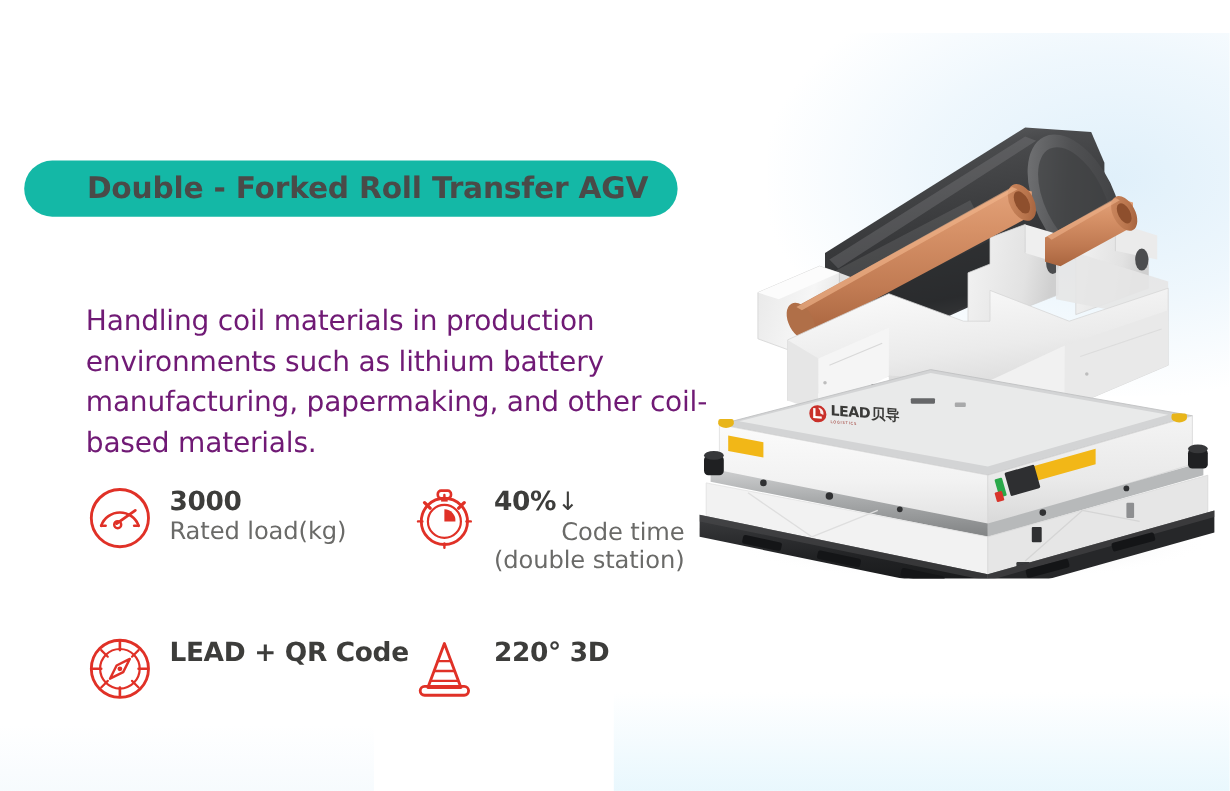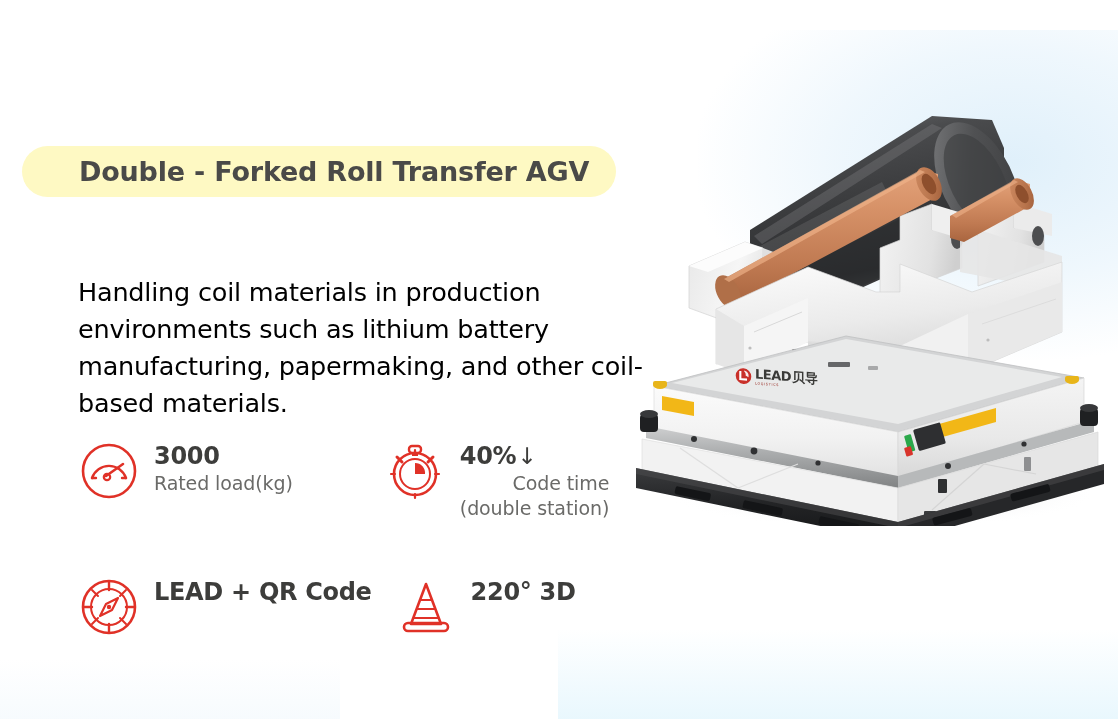--- a/index.html
+++ b/index.html
@@ -49,21 +49,21 @@
                 rgba(255,255,255,0) 100%);
     pointer-events: none;
   }
 
   
   .title-pill {
     position: absolute;
     left: 22px; top: 146px;
     width: 594px; height: 51px;
     border-radius: 26px;
-    background: #fef9c3;
+    background: #14b8a6;
     display: flex;
     align-items: center;
   }
   .title-pill .title-text {
     margin-left: 57px;
     font-family: "DejaVu Sans", sans-serif;
     font-weight: bold;
     font-size: 27px;
     letter-spacing: -0.2px;
     color: #4a4a48;
@@ -71,33 +71,32 @@
   }
 
   
   .description {
     position: absolute;
     left: 78px; top: 248px;
     width: 570px;
     font-family: "DejaVu Sans", sans-serif;
     font-size: 25.5px;
     line-height: 37px;
-    color: #000000;
+    color: #701a75;
     letter-spacing: -0.2px;
   }
 
   
   .features {
     position: absolute;
     left: 78px; top: 440px;
     width: 580px;
   }
   .feature-row {
     display: flex;
-    gap: 22px;
   }
   .feature {
     display: flex;
     align-items: flex-start;
   }
   .feature.col1 { width: 295px; }
   .feature.col2 { width: 285px; text-align: right; }
   .feature-icon {
     flex: 0 0 auto;
     width: 62px; height: 62px;
@@ -119,21 +118,21 @@
     align-items: baseline;
   }
   .feature-title .arrow {
     font-weight: normal;
     font-size: 23px;
     margin-left: 1px;
     color: #3d3d3b;
   }
   .feature-sub {
     font-family: "DejaVu Sans", sans-serif;
-    font-size: 19px;
+    font-size: 22px;
     line-height: 23px;
     color: #6a6a68;
     letter-spacing: -0.1px;
     white-space: nowrap;
     margin-top: 2px;
   }
   .row-gap { height: 56px; }
 
   
   .machine {

